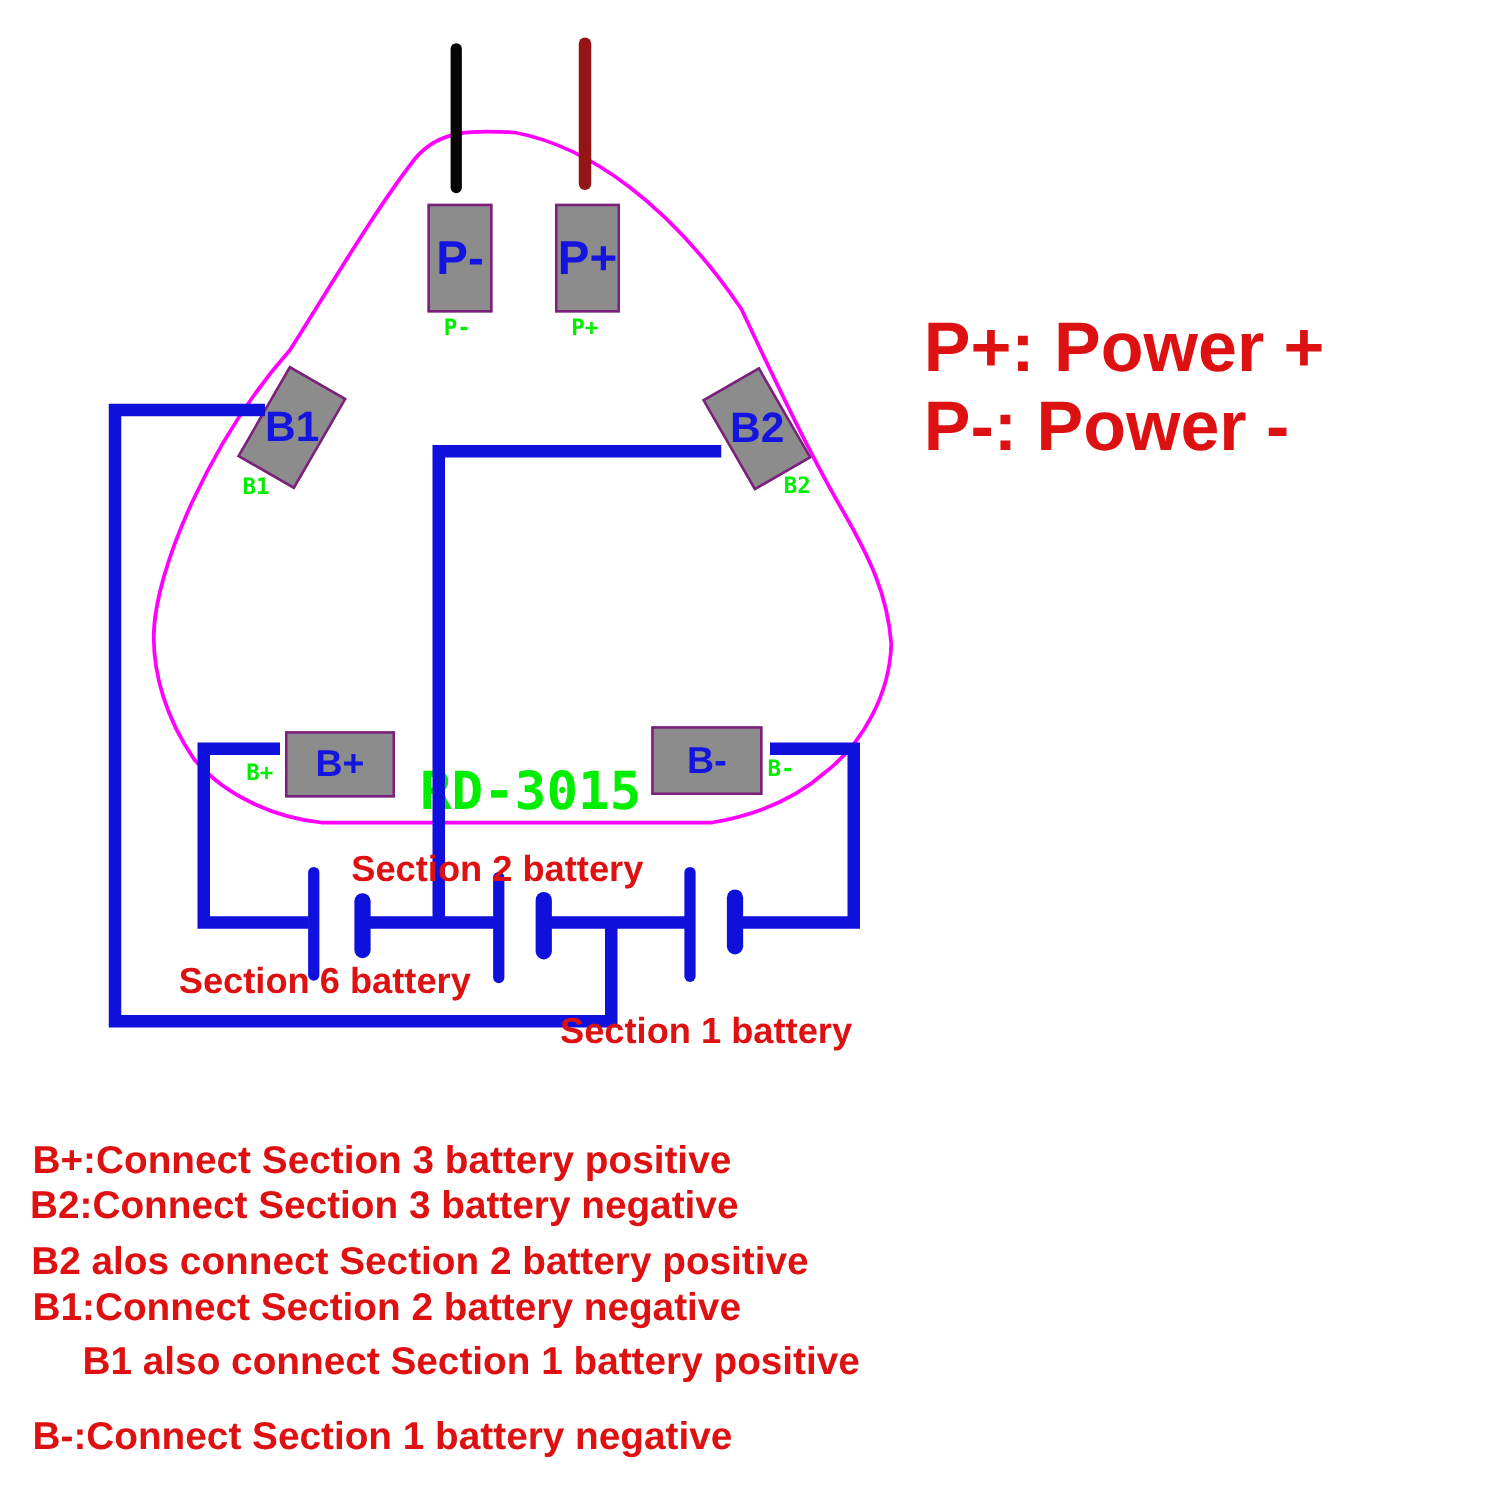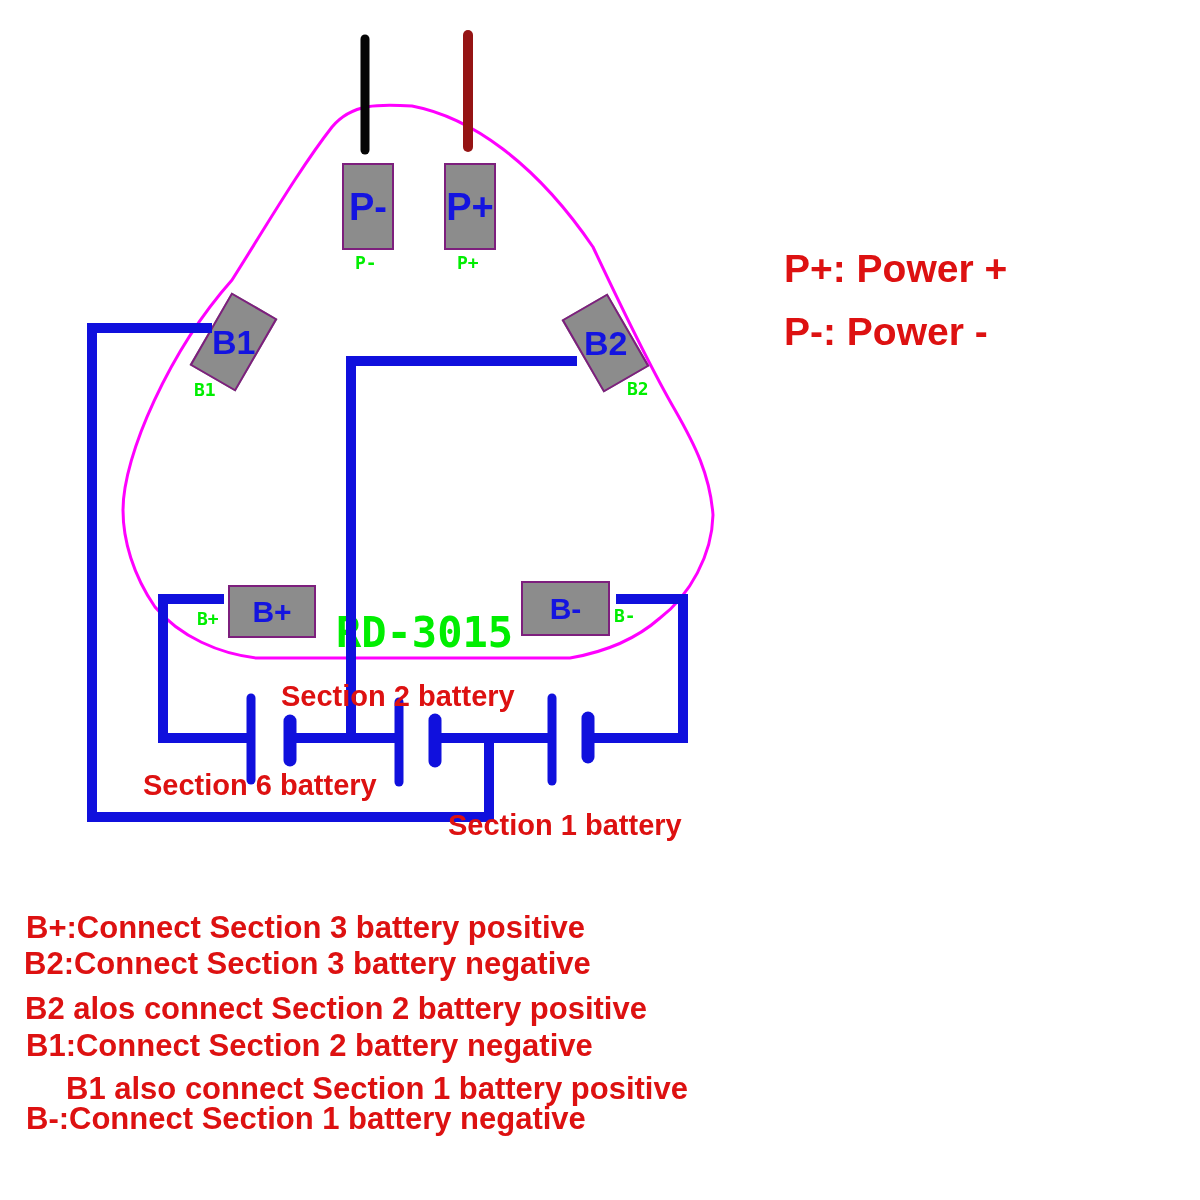--- a/index.html
+++ b/index.html
@@ -46,34 +46,34 @@
   .silk-b2{left:627px;top:380px;}
   .silk-b-plus{left:197px;top:610px;}
   .silk-b-minus{left:614px;top:607px;}
   .model{
     position:absolute;left:336px;top:612px;z-index:2;line-height:1;
     color:var(--silk-green,#00ee00);
     font-family:"DejaVu Sans Mono",monospace;font-weight:bold;font-size:42px;
   }
 
   .red{position:absolute;z-index:4;color:var(--annotation-red,#dd1111);font-weight:bold;line-height:1.12;white-space:nowrap;}
-  .legend-line{font-size:39px;left:784px;}
+  .legend-line{font-size:56px;left:739px;}
   .legend-1{top:247px;}
   .legend-2{top:310px;}
   .section-label{font-size:29px;}
   .section-2{left:281px;top:680px;}
   .section-3{left:143px;top:769px;}
   .section-1{left:448px;top:769px;margin-top:40px;}
   .note{font-size:31px;}
   .note-0{left:26px;top:911px;}
   .note-1{left:24px;top:947px;}
   .note-2{left:25px;top:992px;}
   .note-3{left:26px;top:1029px;}
   .note-4{left:30px;top:1072px;margin-left:36px;}
-  .note-5{left:26px;top:1102px;}
+  .note-5{left:26px;top:1132px;}
 </style>
 </head>
 <body>
 
 <div>
 
   <svg class="layer outline-layer" viewBox="0 0 1200 1200">
     <path class="outline" d="M412,106 C470,117 535,162 593,247 C625,315 650,367 675,410
          C695,445 710,475 713,515 C712,555 690,595 660,618
          C635,640 605,652 570,658 L257,658

